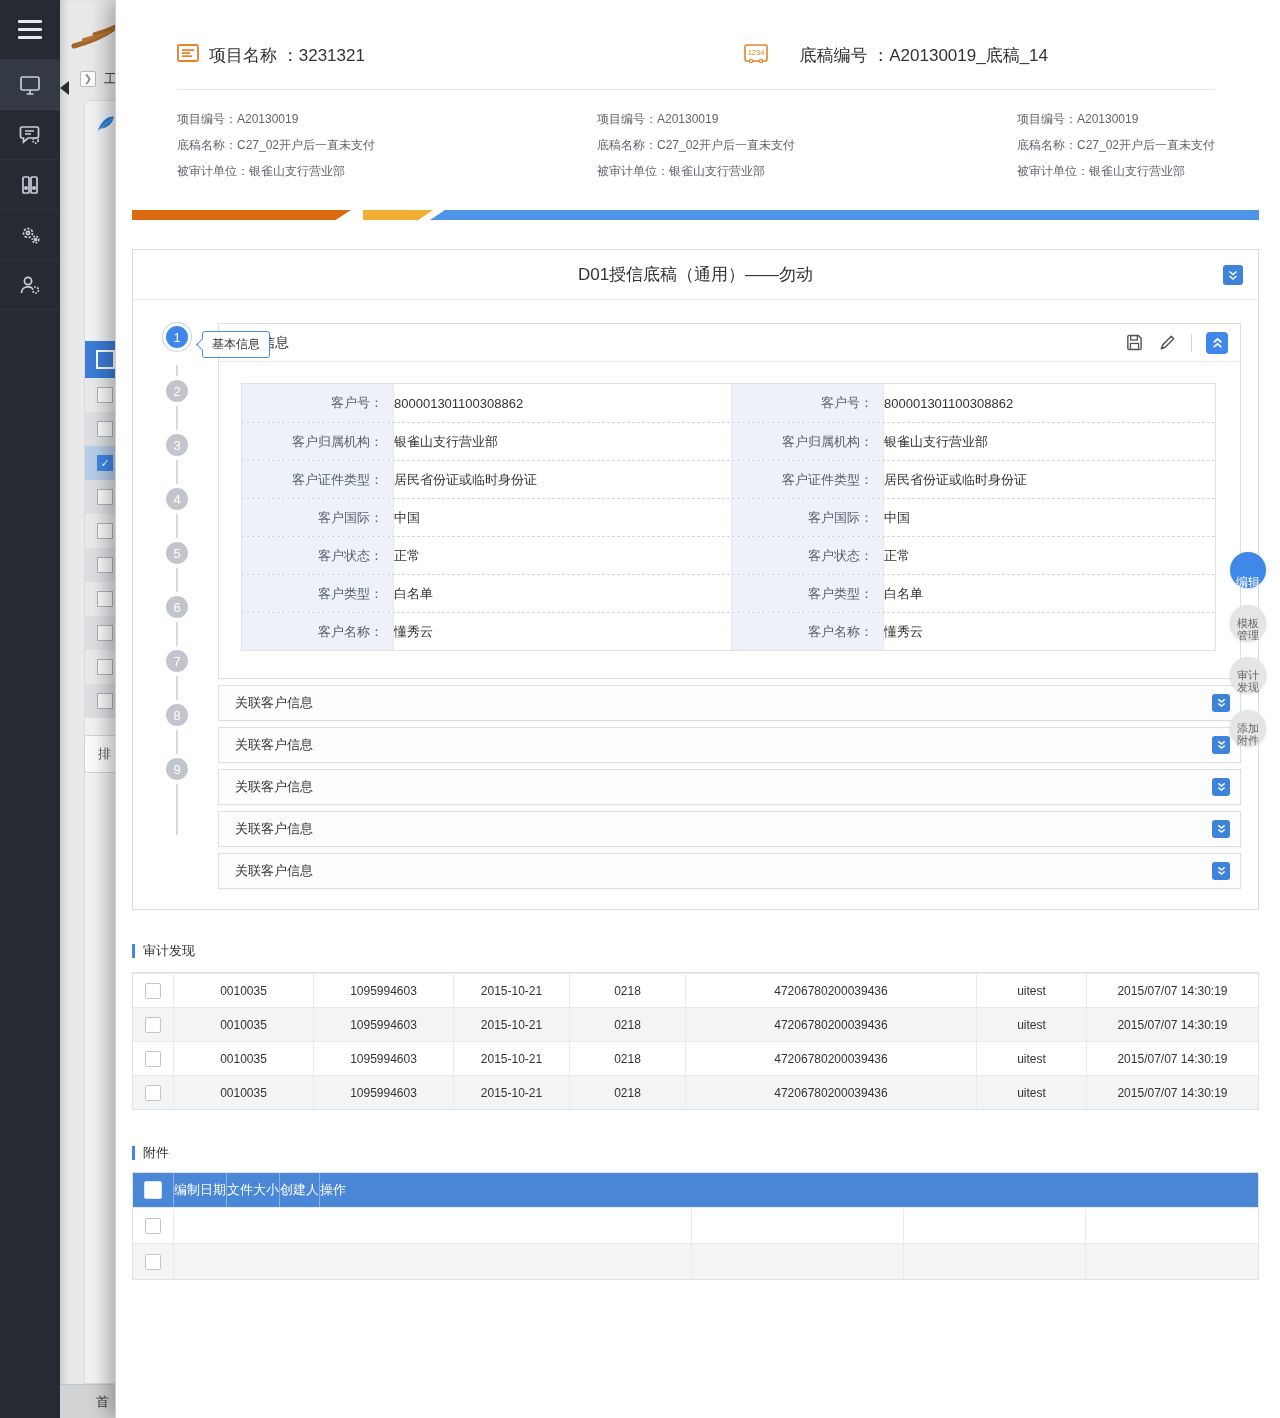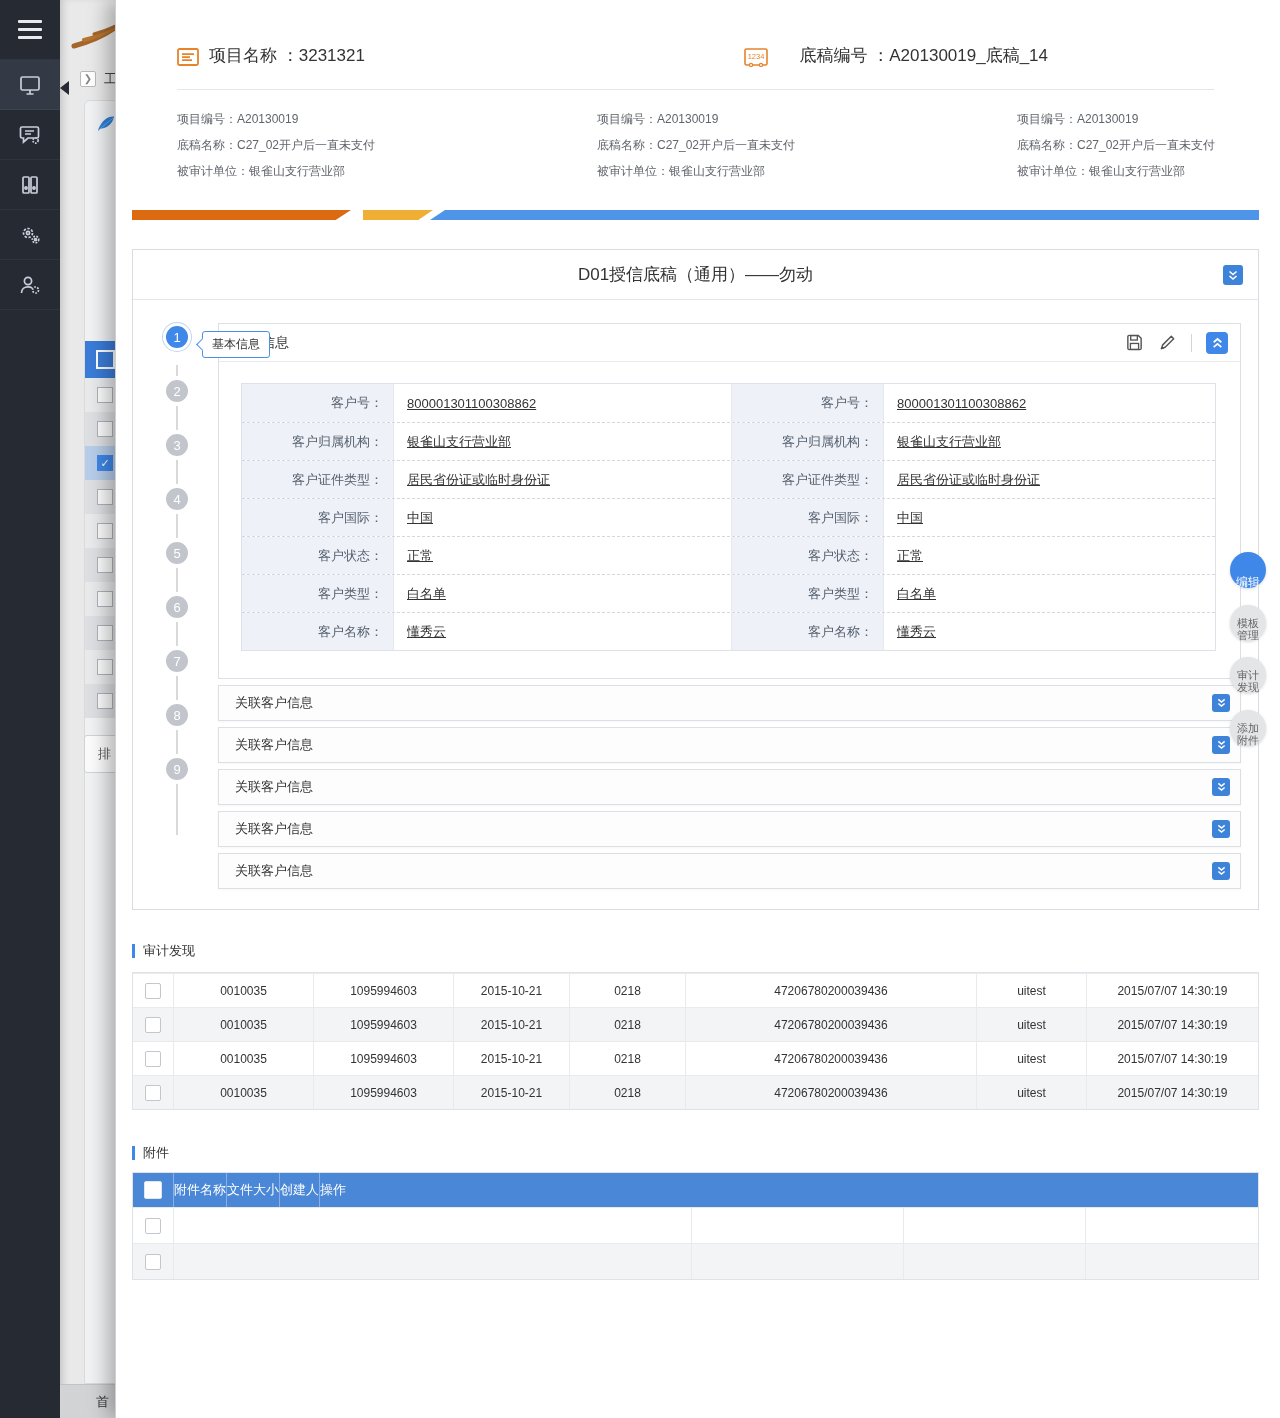--- a/index.html
+++ b/index.html
@@ -37,21 +37,21 @@
   
   .modal { position:absolute; left:115px; top:0; width:1165px; height:1418px; background:#fff; z-index:10; box-shadow:-8px 0 18px rgba(0,0,0,.28); border-left:1px solid #cfcfcf; }
   .m-header { height:46px; background:#f2f2f2; border-bottom:1px solid #dbdbdb; display:flex; align-items:center; padding:0 14px 0 17px; }
   .m-title { font-size:15px; color:#454545; margin-left:8px; }
   .m-close { margin-left:auto; width:28px; height:28px; border-radius:50%; background:#e95b50; display:flex; align-items:center; justify-content:center; cursor:pointer; }
   .m-body { position:relative; height:1372px; padding:0 21px 0 16px; overflow:hidden; }
 
   
   .doc-header { margin-top:20px; padding:0 45px; }
   .doc-title-row { display:flex; padding:24px 0 22px 0; border-bottom:1px solid #e4e6e9; }
-  .doc-title { display:flex; align-items:flex-end; gap:10px; font-size:17px; color:#333; width:50%; }
+  .doc-title { display:flex; align-items:flex-start; gap:10px; font-size:17px; color:#333; width:50%; }
   .doc-title.right { padding-left:48px;gap:32px; }
   .info-grid { display:grid; grid-template-columns:420px 420px auto; padding:16px 0 14px 0; }
   .info-col { font-size:12px; color:#61656c; line-height:26px; }
   .info-col div { white-space:nowrap; }
   .stripe { position:relative; height:10px; margin:12px -45px 0 -45px; background:#fff; }
   .stripe .seg { position:absolute; top:0; height:10px; }
   .seg-orange { left:0; width:219px; background:#db6a10; clip-path:polygon(0 0,100% 0,93% 100%,0 100%); }
   .seg-yellow { left:231px; width:70px; background:#f0af34; clip-path:polygon(0 0,100% 0,79% 100%,-21% 100%); }
   .seg-blue { left:298px; right:0; background:#4e94e8; clip-path:polygon(15px 0,100% 0,100% 100%,0 100%); }
 
@@ -77,21 +77,21 @@
   .tooltip:before { content:""; position:absolute; left:-5px; top:8px; width:8px; height:8px; background:#fff; border-left:1px solid #4a90e2; border-bottom:1px solid #4a90e2; transform:rotate(45deg); }
   .hd-tools { margin-left:auto; display:flex; align-items:center; gap:14px; }
   .hd-tools .tool { cursor:pointer; display:flex; }
   .hd-sep { width:1px; height:18px; background:#d5d5d5; }
   .basic-body { padding:21px 24px 27px 22px; }
   .form-table { border:1px solid #dde1e8; }
   .f-row { display:grid; grid-template-columns:152px 338px 152px 336px; height:38px; }
   .f-row + .f-row { border-top:1px dashed #d3d7e0; }
   .f-cell { display:flex; align-items:center; font-size:13px; overflow:hidden; }
   .f-label { background:#eef1f7; justify-content:flex-end; padding-right:10px; color:#56606e; border-right:1px solid #e4e7ee; }
-  .f-value { padding-left:13px; color:#333;text-decoration:underline; }
+  .f-value { color:#333; }
   .f-value.mid { border-right:1px solid #e4e7ee; }
 
   
   .bar { height:36px; margin-top:6px; border:1px solid #dcdfe3; background:#fdfdfe; display:flex; align-items:center; padding:0 10px 0 16px; box-shadow:0 1px 2px rgba(0,0,0,.04); }
   .bar-label { font-size:13px; color:#333; flex:1; }
   .bar .chev-btn { width:18px; height:18px; }
 
   
   .side-btns { position:absolute; right:14px; top:552px; width:36px; z-index:12; }
   .side-btn { width:36px; height:36px; border-radius:50%; background:#e4e5e7; color:#666; font-size:11px; line-height:12px; display:flex; flex-direction:column; align-items:center; justify-content:flex-end; margin-bottom:16px; cursor:pointer; box-shadow:0 1px 3px rgba(0,0,0,.15); text-align:center; }
@@ -493,21 +493,21 @@
       <div class="sect-attach">
         <div class="sect-label">
           <span class="mark"></span>
           <span>附件</span>
         </div>
         <div class="dtable attach">
           <div class="t-head">
             <div class="th cb-cell">
                 <span class="head-cb"></span>
               </div>
-            <div class="th">附件名称</div>
+            <div class="th">编制日期</div>
               <div class="th">文件大小</div>
               <div class="th">创建人</div>
               <div class="th">操作</div>
           </div>
           <div>
             <div class="t-row">
               <div class="td cb-cell">
                   <span class="row-cb"></span>
                 </div>
               <div class="td c2"></div>

